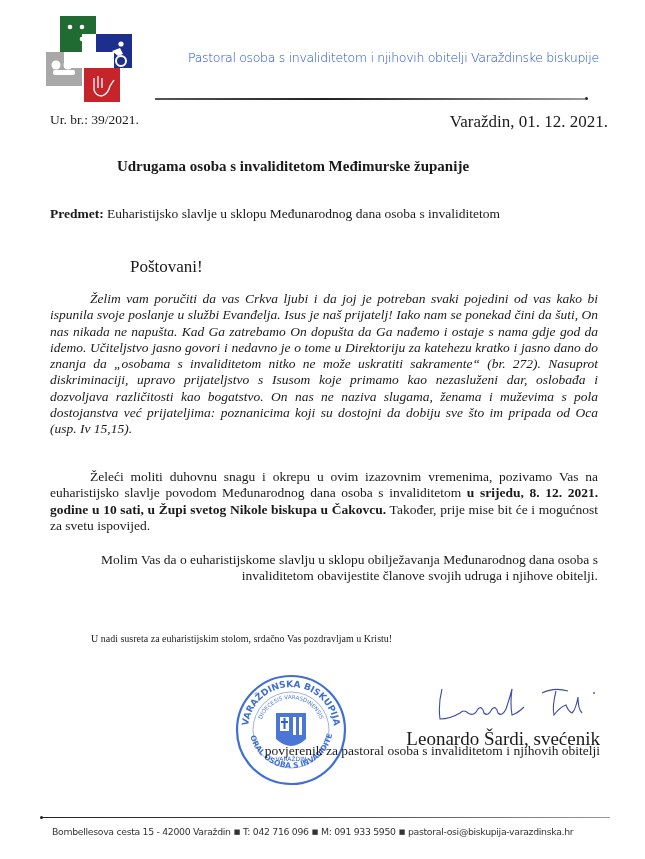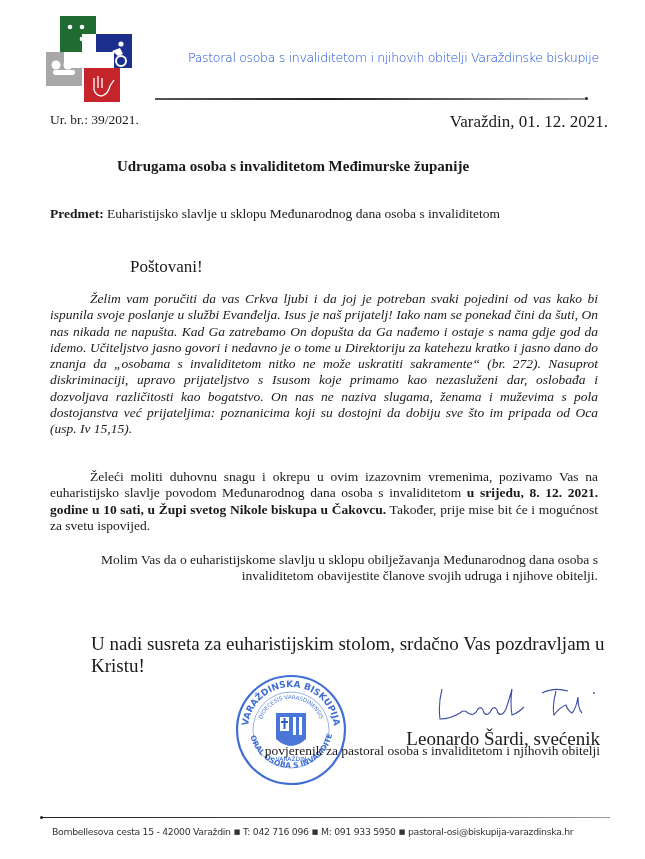--- a/index.html
+++ b/index.html
@@ -35,21 +35,21 @@
   .body-block {
     position: absolute; left: 50px; width: 548px; font-size: 13.5px; line-height: 16.3px;
     text-align: justify;
   }
   .p1 { top: 285px; }
   .p1 .intro { text-indent: 40px; }
   .p1 .quote { font-style: italic; text-indent: 40px; margin-top: 6px; }
   .p2 { top: 469px; text-indent: 40px; }
   .p2 b { font-weight: bold; }
   .p3 { top: 552px; text-indent: 40px; text-align: right; }
-  .closing { position: absolute; left: 91px; top: 633px; font-size: 19px; }
+  .closing { position: absolute; left: 91px; top: 633px; font-size: 10px; }
 
   .stamp { position: absolute; left: 234px; top: 673px; width: 114px; height: 114px; }
   .signature { position: absolute; left: 430px; top: 683px; width: 170px; height: 44px; }
   .signer-name { position: absolute; right: 45px; top: 728px; font-size: 19px; }
   .signer-role { position: absolute; right: 45px; top: 743px; font-size: 13.5px; }
 
   .footer-rule {
     position: absolute; left: 42px; top: 817px; width: 568px; height: 1px;
     background: linear-gradient(90deg, #222 0%, #444 50%, #999 100%);
   }

